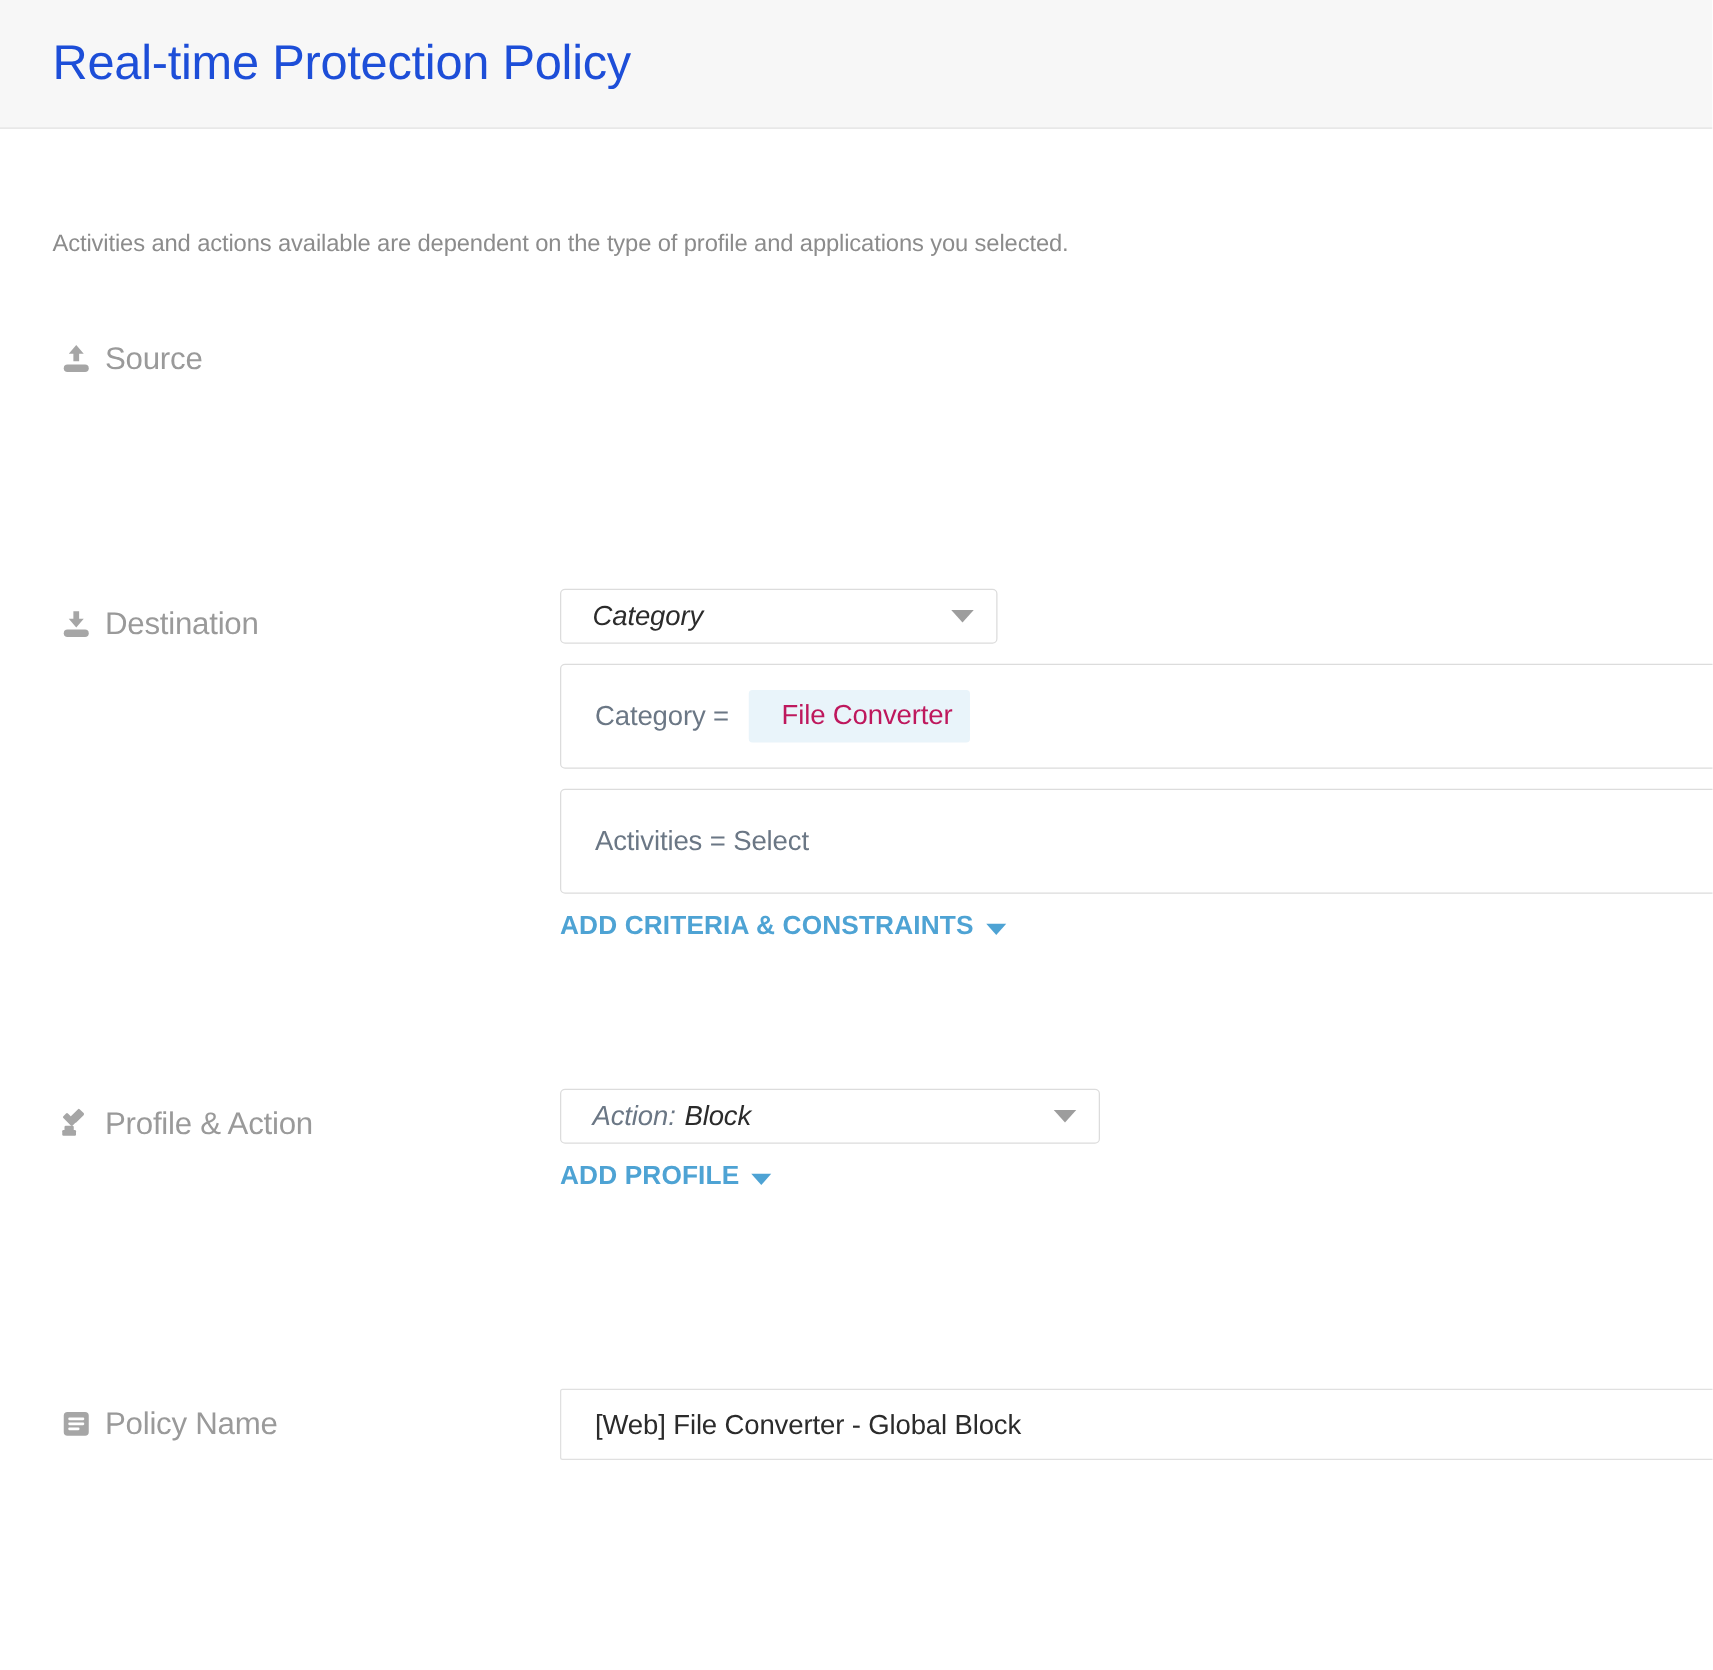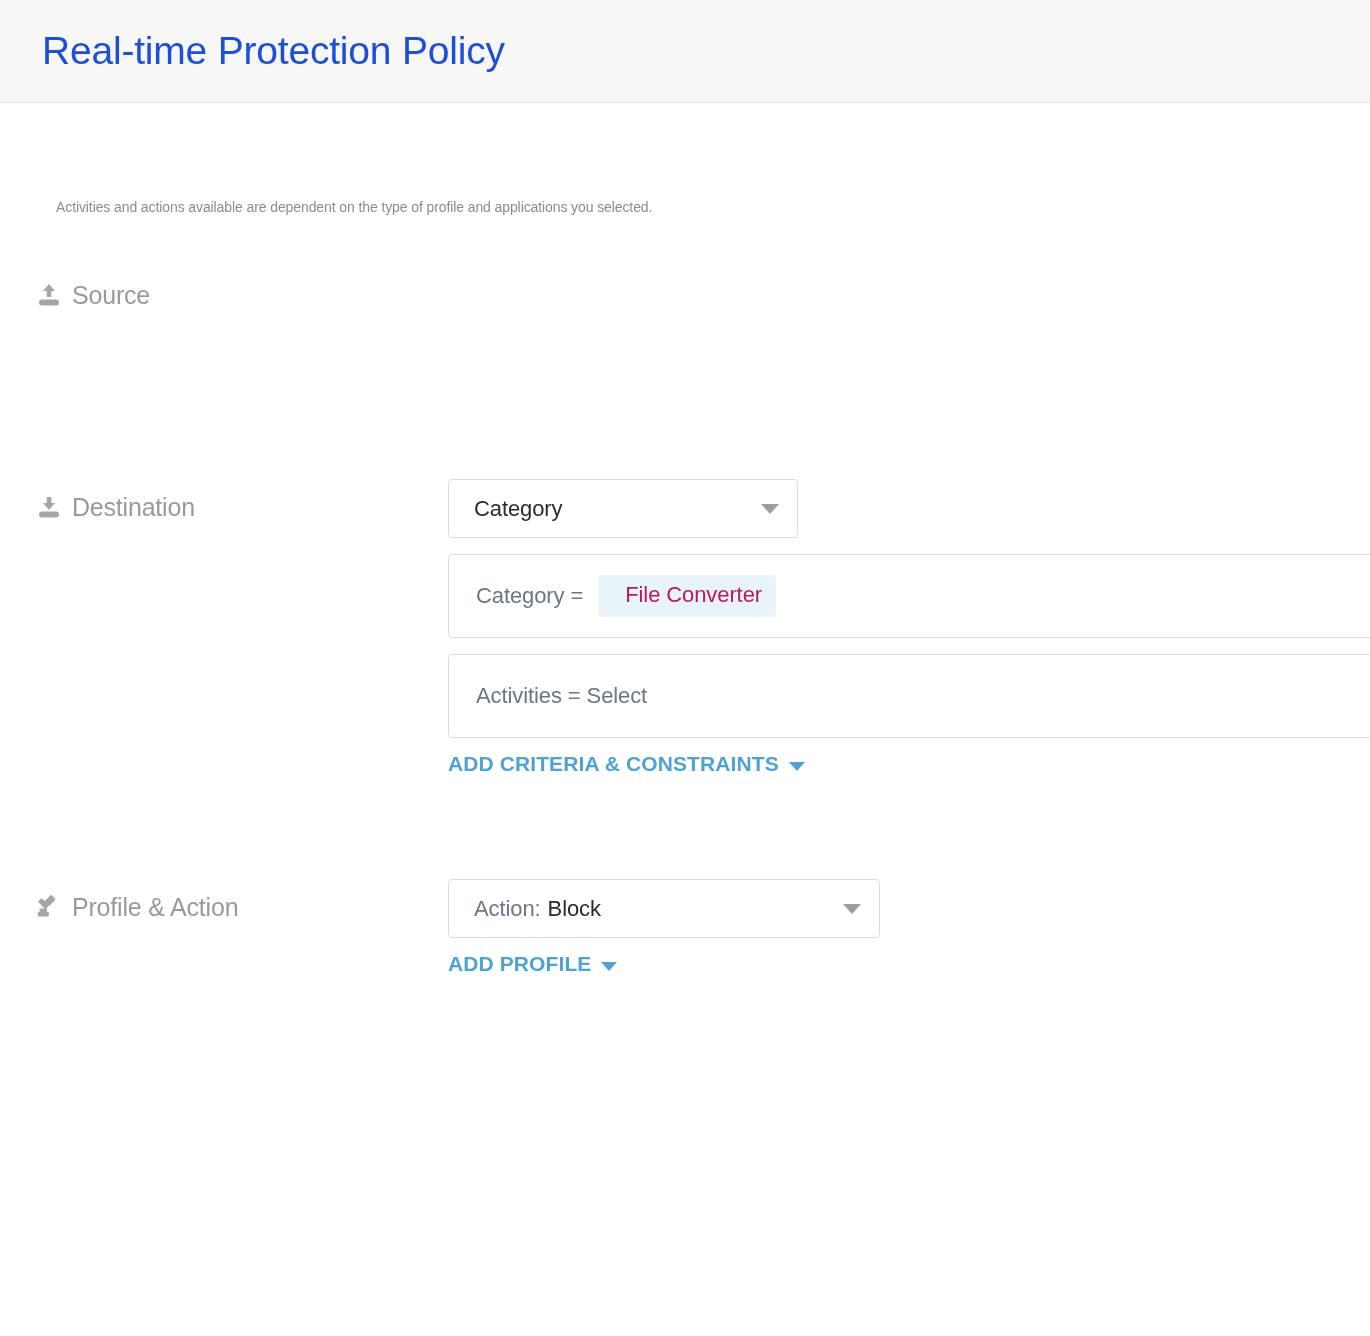--- a/index.html
+++ b/index.html
@@ -31,23 +31,23 @@
     color: #1d4ed8;
     letter-spacing: -0.2px;
     white-space: nowrap;
   }
 
   
   .content {
     padding: 0;
   }
   .description {
-    margin: 14px;
+    margin: 0;
     padding: 82px 0 0 42px;
-    font-size: 14px;
+    font-size: 19px;
     color: #8c8c8c;
     font-weight: 400;
     letter-spacing: -0.1px;
     white-space: nowrap;
   }
 
   .rows {
     margin-top: 52px;
     position: relative;
   }
@@ -56,21 +56,21 @@
     display: flex;
     align-items: flex-start;
     position: relative;
   }
 
   
   .row-label {
     width: 448px;
     min-width: 448px;
     box-sizing: border-box;
-    padding-left: 36px;
+    padding-left: 48px;
     display: flex;
     align-items: center;
     gap: 10px;
     height: 56px;
     text-align: center;
   }
   .row-label .label-text {
     font-size: 25px;
     color: #9a9a9a;
     font-weight: 400;
@@ -130,23 +130,24 @@
   }
 
   
   .select-box {
     border: 1px solid #dcdcdc;
     border-radius: 4px;
     background: #ffffff;
     box-sizing: border-box;
     display: flex;
     align-items: center;
-    height: 59px;
+    height: 44px;
     padding: 0 18px 0 25px;
     position: relative;
+    font-style: italic;
   }
   .select-box .select-value {
     font-size: 22px;
     color: #2b2b2b;
     font-weight: 400;
     white-space: nowrap;
     letter-spacing: -0.1px;
   }
   .select-box .select-prefix {
     font-size: 22px;
@@ -311,15 +312,33 @@
           </div>
         </div>
         <div class="gap-sm"></div>
         <div class="add-link">
           <span>ADD PROFILE</span>
           <span class="link-caret"></span>
         </div>
       </div>
     </div>
 
+    <div class="form-row abs" id="row-policyname">
+      <div class="row-label">
+        <span class="row-icon">
+          <svg width="26" height="26" viewBox="0 0 26 26" aria-hidden="true">
+            <rect x="3" y="3.5" width="20" height="19" rx="3" fill="#a6a6a6"></rect>
+            <rect x="6.6" y="8.0" width="12.8" height="2.1" rx="0.9" fill="#ffffff"></rect>
+            <rect x="6.6" y="12.0" width="12.8" height="2.1" rx="0.9" fill="#ffffff"></rect>
+            <rect x="6.6" y="16.0" width="9.0" height="2.1" rx="0.9" fill="#ffffff"></rect>
+          </svg>
+        </span>
+        <span class="label-text">Policy Name</span>
+      </div>
+      <div class="row-fields">
+        <div class="policy-input">
+          <span class="policy-value">[Web] File Converter - Global Block</span>
+        </div>
+      </div>
+    </div>
 
   </div>
 </div>
 
 </body></html>

